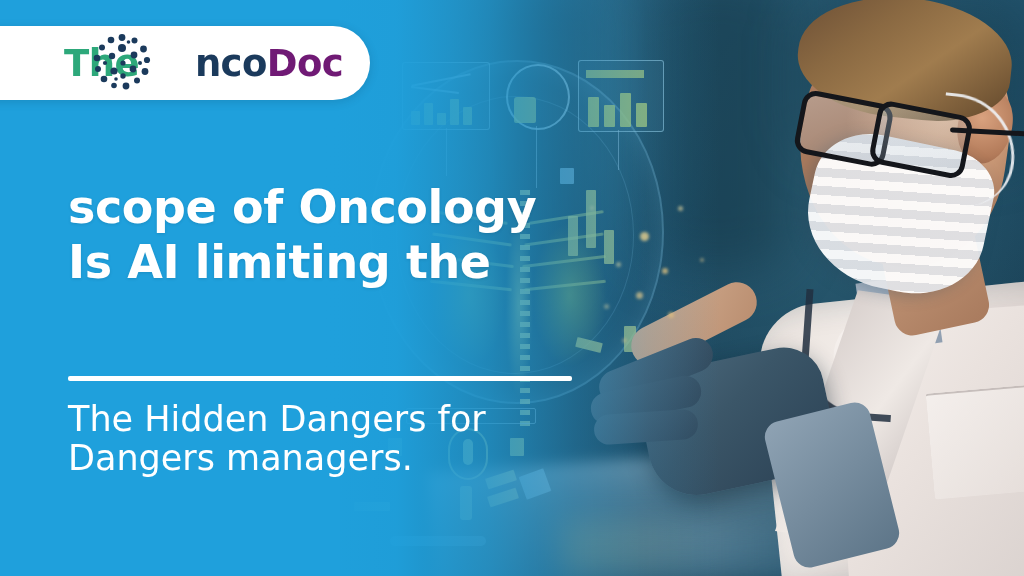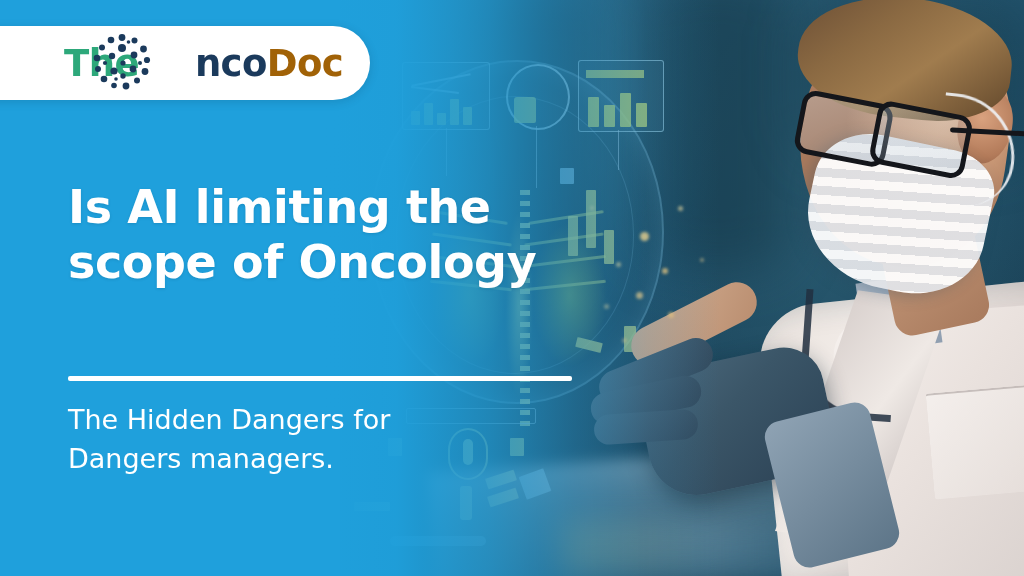--- a/index.html
+++ b/index.html
@@ -237,38 +237,38 @@
     display:flex;align-items:center;
     box-shadow:0 2px 10px rgba(8,50,78,.18);
   }
   .logotext{
     position:absolute;left:104px;top:50%;transform:translateY(-50%);
     font-size:37px;font-weight:700;letter-spacing:-.6px;white-space:nowrap;
     font-family:"DejaVu Sans",sans-serif;
   }
   .lg-the{color:#2da87a;}
   .lg-nco{color:#1b3a5c;text-align:center;}
-  .lg-doc{color:#a16207;}
+  .lg-doc{color:#701a75;}
   .lg-gap{display:inline-block;width:56px;}
   .molecule{position:absolute;left:132px;top:50%;margin-top:-30px;width:60px;height:60px;}
 
   
   .headline{
     position:absolute;left:68px;top:180px;width:540px;
     color:#fff;font-weight:700;font-size:46px;line-height:55px;
     letter-spacing:-.4px;
     font-family:"DejaVu Sans",sans-serif;
     text-shadow:0 1px 3px rgba(10,60,90,.18);
   }
   .rule{
     position:absolute;left:68px;top:376px;width:504px;height:5px;background:#fff;border-radius:2px;
   }
   .subhead{
     position:absolute;left:68px;top:400px;width:470px;
-    color:#fff;font-weight:400;font-size:27px;line-height:39px;
+    color:#fff;font-weight:400;font-size:35px;line-height:39px;
     font-family:"DejaVu Sans",sans-serif;
   }
 </style>
 </head>
 <body>
 
 <div class="stage">
 
   <div class="photo">
     <div class="room"></div>
@@ -412,22 +412,22 @@
         <circle cx="31" cy="43" r="2.7"></circle>
         <circle cx="13" cy="30" r="2.1"></circle>
         <circle cx="48" cy="30" r="2.0"></circle>
         <circle cx="36.5" cy="9" r="1.8"></circle>
         <circle cx="24" cy="46" r="1.8"></circle>
       </g>
     </svg>
   </div>
 
   <div class="headline">
+    <div>scope of Oncology</div>
     <div>Is AI limiting the</div>
-    <div>scope of Oncology</div>
   </div>
 
   <div class="rule"></div>
 
   <div class="subhead">
     <div>The Hidden Dangers for</div>
     <div>Dangers managers.</div>
   </div>
 
 </div>

